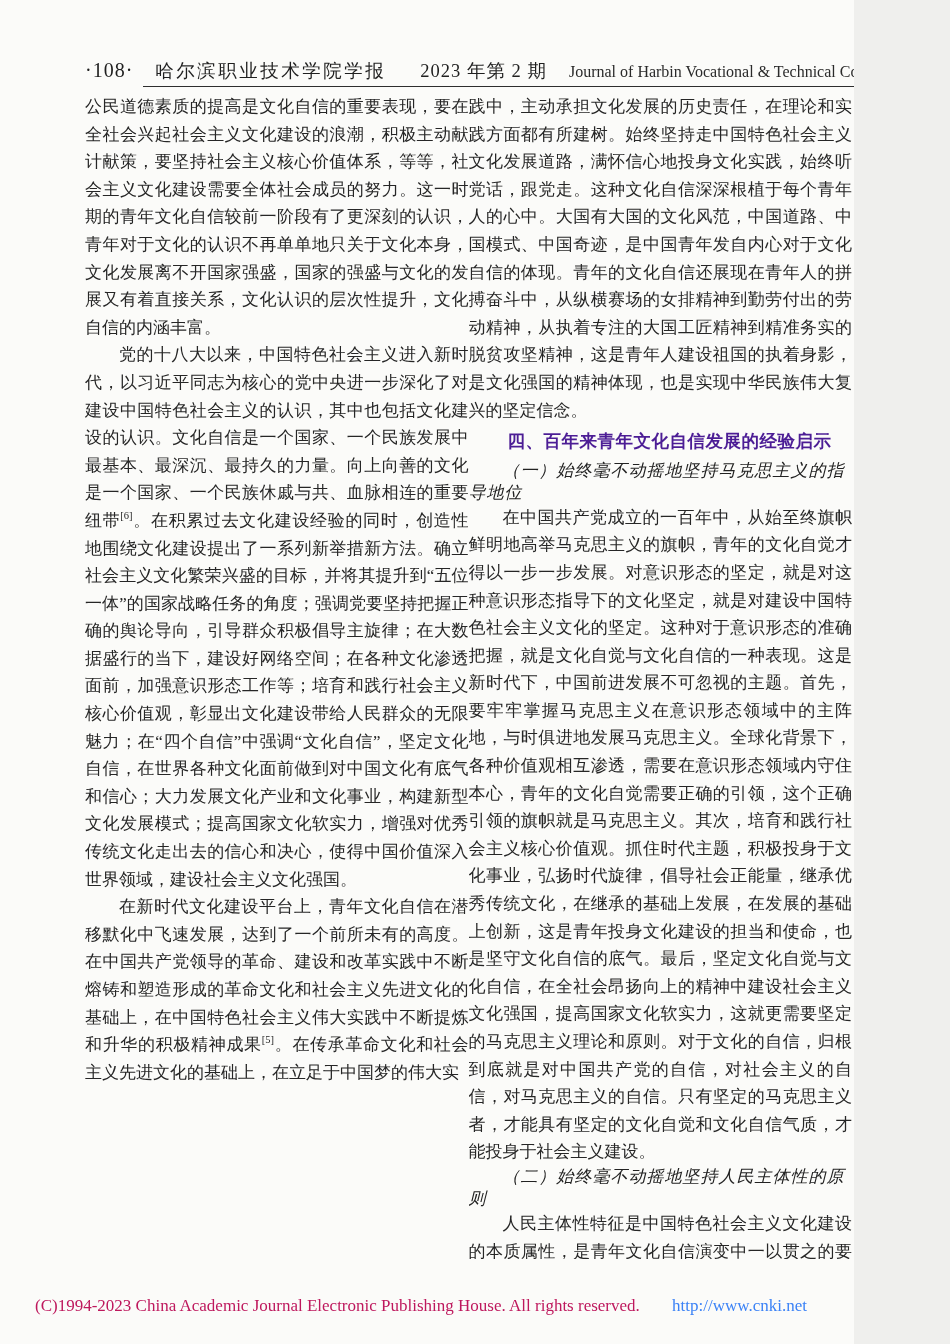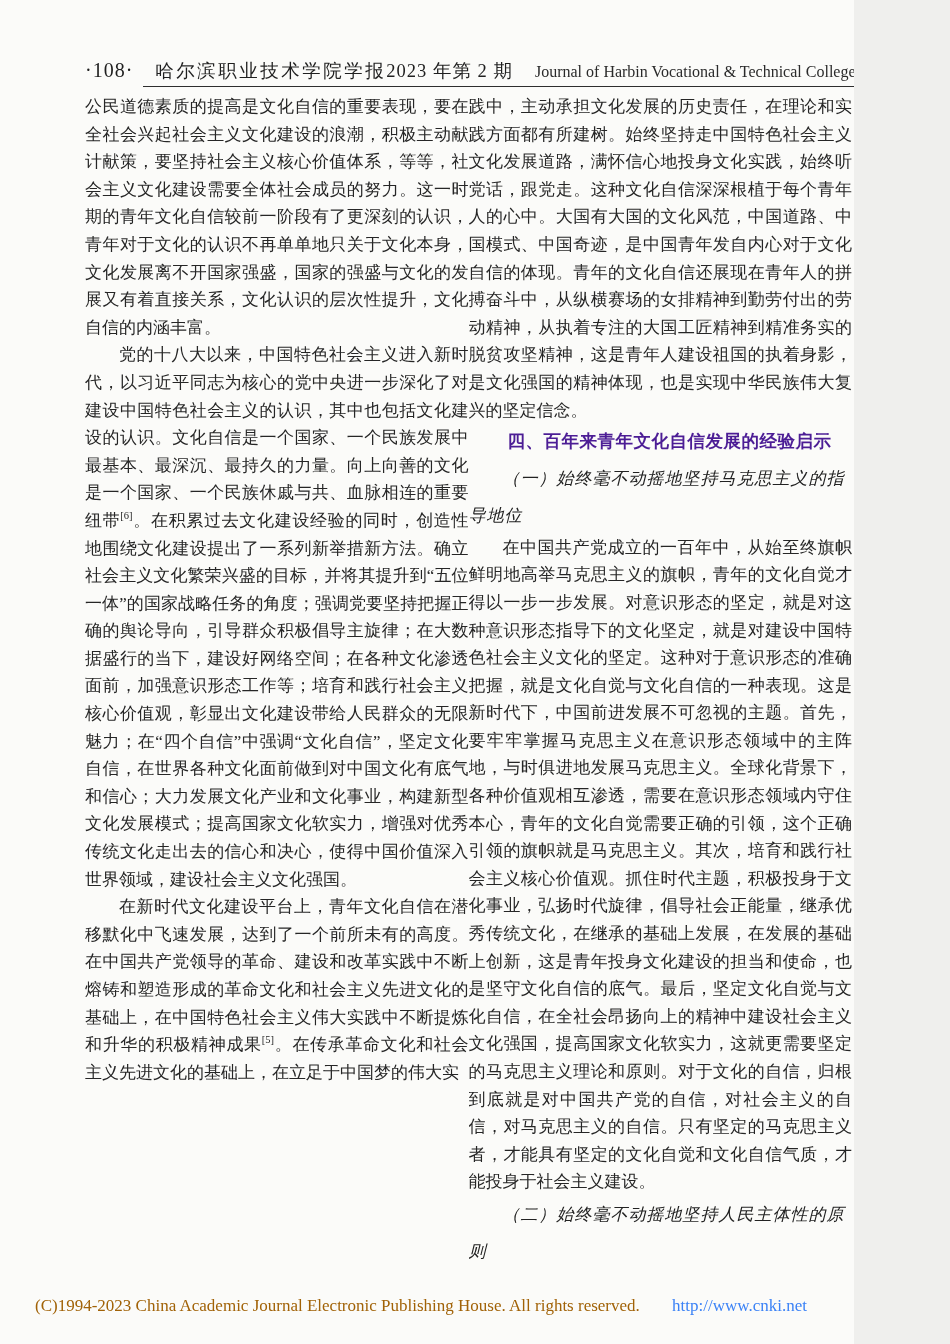--- a/index.html
+++ b/index.html
@@ -26,20 +26,21 @@
   .page-number {
     font-size: 20px;
     letter-spacing: 1px;
     color: #1f1f1f;
     margin-right: 22px;
   }
   .journal-name-cn {
     font-size: 18.5px;
     letter-spacing: 2.5px;
     color: #1f1f1f;
+    margin-right: 34px;
   }
   .issue-label {
     font-size: 18.5px;
     letter-spacing: 1px;
     color: #1f1f1f;
     margin-right: 22px;
   }
   .journal-name-en {
     font-size: 16px;
     color: #2a2a2a;
@@ -78,39 +79,39 @@
     font-size: 17.5px;
     line-height: 27.6px;
     text-indent: 2em;
     color: #4c1d95;
     letter-spacing: 0.5px;
   }
   .sub-heading {
     margin: 0;
     font-style: italic;
     font-size: 17px;
-    line-height: 37px;
+    line-height: 22px;
     text-indent: 2em;
     color: #222;
     letter-spacing: 1px;
   }
   sup.cite {
     font-size: 10.5px;
     line-height: 0;
     vertical-align: super;
   }
   
   .footer {
     position: absolute;
     left: 35px; top: 1296px;
     width: 880px;
     font-size: 17px;
     white-space: nowrap;
   }
-  .copyright-text { color: #a16207; margin-right: 28px; }
+  .copyright-text { color: #be185d; margin-right: 28px; }
   .cnki-url { color: #3b82f6; }
 </style>
 </head>
 <body>
 
 <div class="page">
 
   <div class="header">
     <span class="page-number">·108·</span>
     <span class="journal-name-cn">哈尔滨职业技术学院学报</span>

